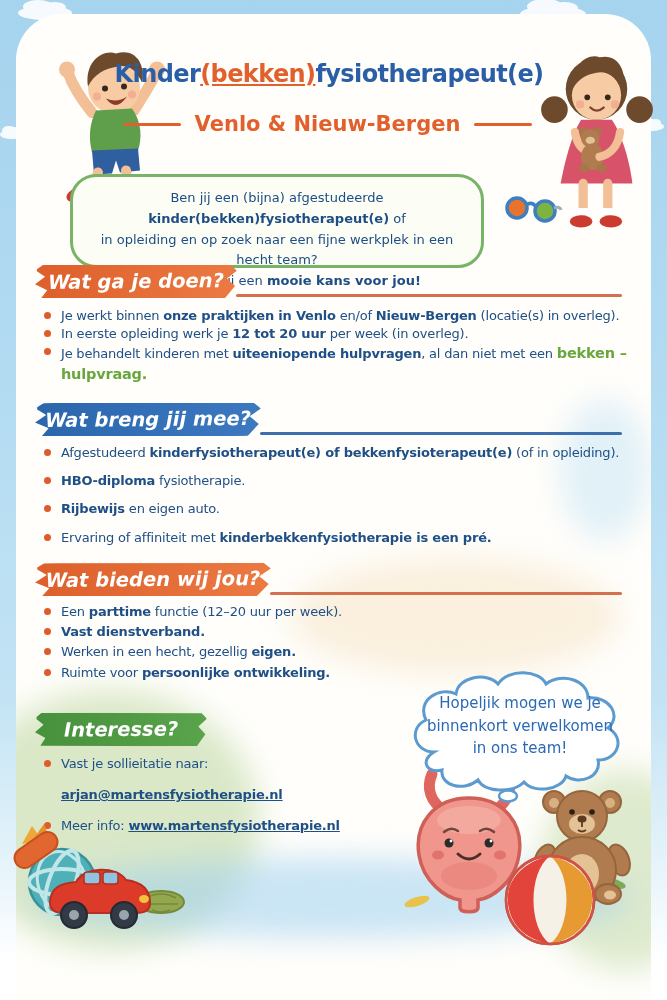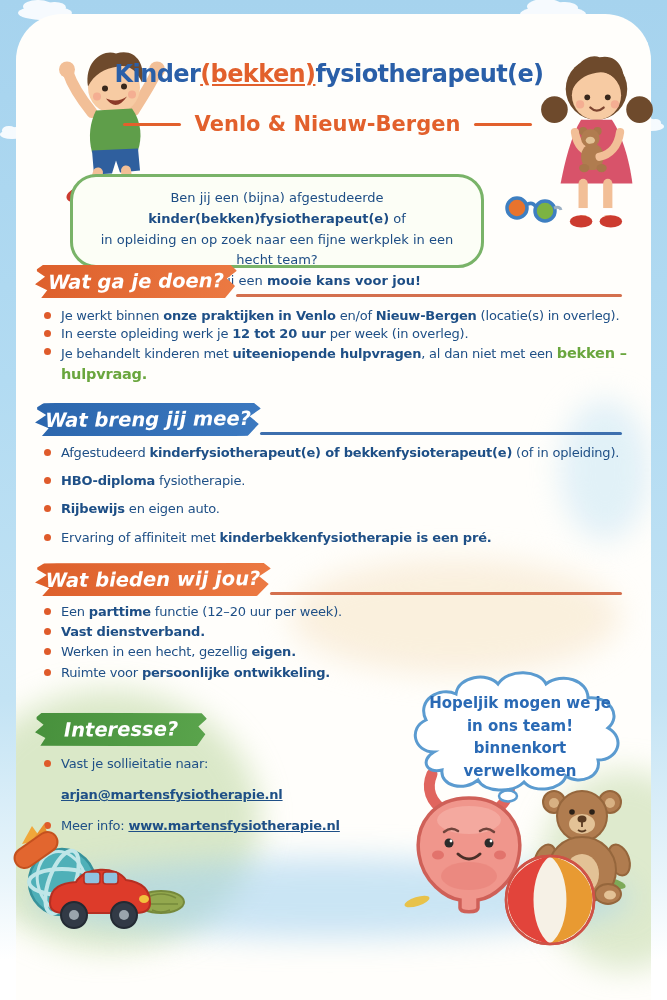--- a/index.html
+++ b/index.html
@@ -44,21 +44,21 @@
   .bullet-row { display:flex; gap:10px; align-items:flex-start;
     color:#1e4f86; font-size:13px; line-height:1.4; letter-spacing:-0.2px; }
   .dot { flex:0 0 auto; width:7px; height:7px; border-radius:50%; background:#df5b2b; margin-top:5px; }
   .dot.hidden { visibility:hidden; }
   .b { font-weight:bold; }
   .g { color:#6aa63e; font-weight:bold; font-size:14.5px; }
   .lk { font-weight:bold; text-decoration:underline; }
 
   #bubble { position:absolute; left:396px; top:664px; width:248px; height:140px; z-index:3; }
   #bubble-text { position:absolute; left:28px; right:28px; top:28px; text-align:center;
-    color:#2a6ab5; font-weight:bold; font-size:15px; line-height:1.5; }
+    color:#2a6ab5; font-weight:normal; font-size:15px; line-height:1.5; }
 
   .illus { position:absolute; z-index:2; }
   .leaf { position:absolute; border-radius:50%; z-index:1; }
 </style>
 </head>
 <body>
 
 <div id="poster">
 
   <div class="cloud" style="left:18px;top:6px;width:54px;height:14px;"></div>
@@ -224,22 +224,22 @@
       </div>
     </div>
 
   <div id="bubble">
     <svg width="248" height="140" viewBox="0 0 248 140" style="position:absolute;left:0;top:0;">
       <path d="M38 88 C 18 88 12 64 30 56 C 20 36 44 22 60 30 C 62 12 92 8 102 20 C 112 4 144 6 150 20 C 166 8 192 16 192 34 C 214 32 226 52 212 64 C 230 74 222 96 202 96 C 206 112 184 122 170 112 C 166 126 138 130 128 118 C 116 130 88 128 82 116 C 68 128 44 122 46 106 C 30 110 24 96 38 88 Z" fill="#ffffff" stroke="#5b9bd0" stroke-width="3"></path>
       <ellipse cx="112" cy="132" rx="9" ry="5.5" fill="#ffffff" stroke="#5b9bd0" stroke-width="2.5"></ellipse>
     </svg>
     <div id="bubble-text">
       <div>Hopeljik mogen we je</div>
+      <div>binnenkort verwelkomen</div>
       <div>in ons team!</div>
-      <div>binnenkort verwelkomen</div>
     </div>
   </div>
 
   <div class="illus" style="left:518px;top:782px;width:128px;height:125px;">
     <svg width="128" height="125" viewBox="0 0 128 125">
       <circle cx="36" cy="20" r="11" fill="#b07c4f" stroke="#95663c" stroke-width="2"></circle>
       <circle cx="36" cy="21" r="5" fill="#d8b183"></circle>
       <circle cx="92" cy="20" r="11" fill="#b07c4f" stroke="#95663c" stroke-width="2"></circle>
       <circle cx="92" cy="21" r="5" fill="#d8b183"></circle>
       <circle cx="64" cy="34" r="25" fill="#b07c4f" stroke="#95663c" stroke-width="2"></circle>

